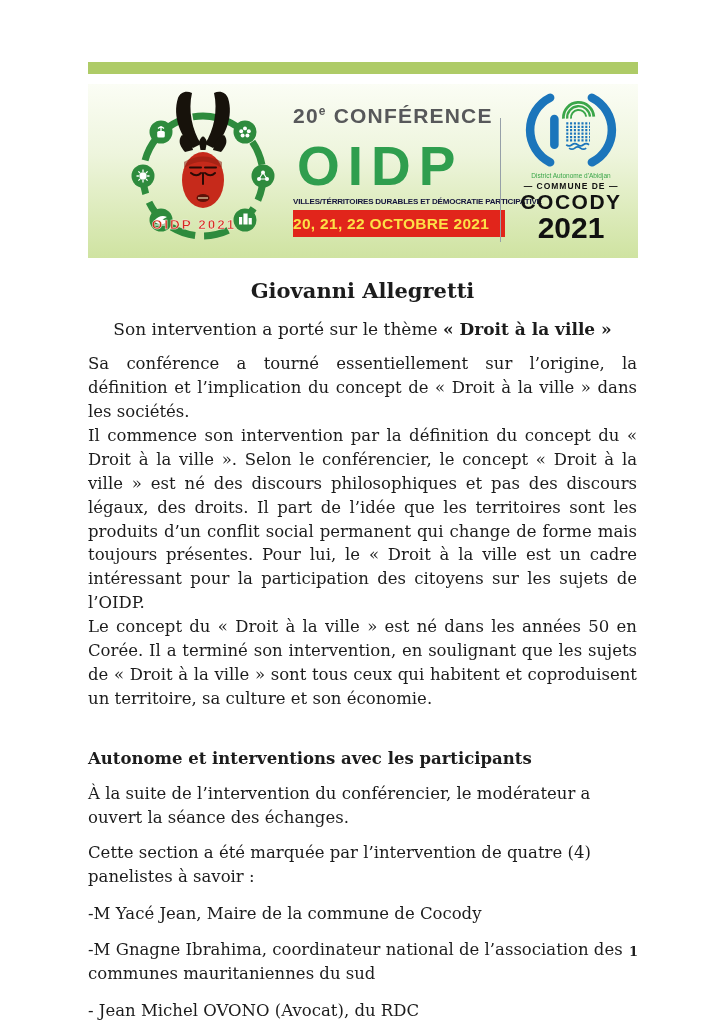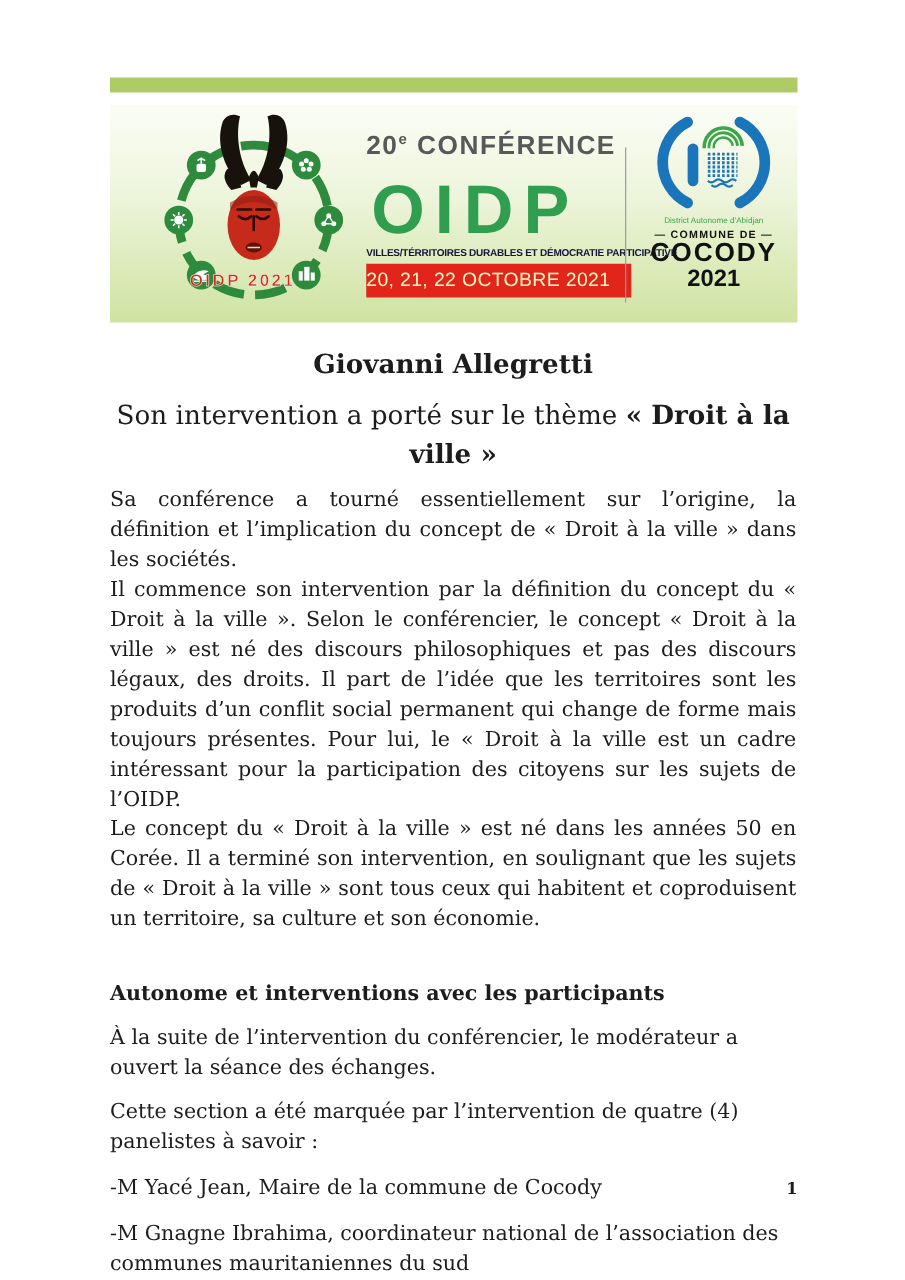--- a/index.html
+++ b/index.html
@@ -13,34 +13,34 @@
     position:absolute;left:88px;top:84px;width:550px;height:174px;
     background:linear-gradient(180deg,#fbfdf5 0%,#eef5dd 40%,#cfe3a1 100%);
   }
   .mask-logo{position:absolute;left:26px;top:4px;width:182px;height:168px;}
   .center-col{position:absolute;left:205px;top:20px;width:212px;text-align:left;
     font-family:"Liberation Sans","DejaVu Sans",sans-serif;}
   .edition-line{font-size:21px;font-weight:bold;color:#57585a;letter-spacing:1.2px;white-space:nowrap;}
   .edition-line sup{font-size:12px;}
   .oidp-acronym{font-size:55px;font-weight:800;color:#2f9e4e;letter-spacing:8px;line-height:1.0;margin-top:11px;margin-left:4px;}
   .tagline{font-size:8px;font-weight:bold;color:#14143c;letter-spacing:-0.2px;white-space:nowrap;margin-top:3px;}
-  .date-banner{margin-top:4px;background:#e1251b;color:#fef9c3;font-weight:normal;
+  .date-banner{margin-top:4px;background:#e1251b;color:#fde047;font-weight:bold;
     font-size:15.5px;padding:5px 0 4px;white-space:nowrap;letter-spacing:0.3px;}
   .logo-sep{position:absolute;left:412px;top:34px;height:124px;width:0;border-left:1.5px solid #96a0a8;}
   .right-col{position:absolute;left:420px;top:8px;width:126px;text-align:center;
     font-family:"Liberation Sans","DejaVu Sans",sans-serif;color:#111;}
   .cocody-mark{width:96px;height:76px;}
   .district-line{font-size:6.5px;color:#3aa649;white-space:nowrap;line-height:1.2;}
   .commune-line{font-size:8.5px;font-weight:bold;letter-spacing:1px;margin-top:1px;white-space:nowrap;}
   .cocody-name{font-size:21px;font-weight:600;letter-spacing:1.5px;line-height:1.05;}
-  .cocody-year{font-size:19px;font-weight:800;line-height:1.0;}
+  .cocody-year{font-size:30px;font-weight:800;line-height:1.0;}
   
   .doc{position:absolute;left:88px;top:268px;width:549px;font-size:16.5px;line-height:1.45;}
   .doc-title{text-align:center;font-weight:bold;font-size:21px;margin:8px 0 0;}
-  .doc-subtitle{text-align:center;margin:11px 0 0;font-size:21px;}
+  .doc-subtitle{text-align:center;margin:11px 0 0;font-size:17px;}
   .doc-subtitle .emph{font-weight:bold;}
   .main-block{margin-top:10px;text-align:justify;}
   .main-block p{margin:0;}
   .section-heading{font-weight:bold;margin:36px 0 0;}
   .para{margin:11px 0 0;}
   .panelist{margin:13px 0 0;}
   .page-number{position:absolute;top:944px;right:86px;font-size:13px;font-weight:bold;}
 </style>
 </head>
 <body>

